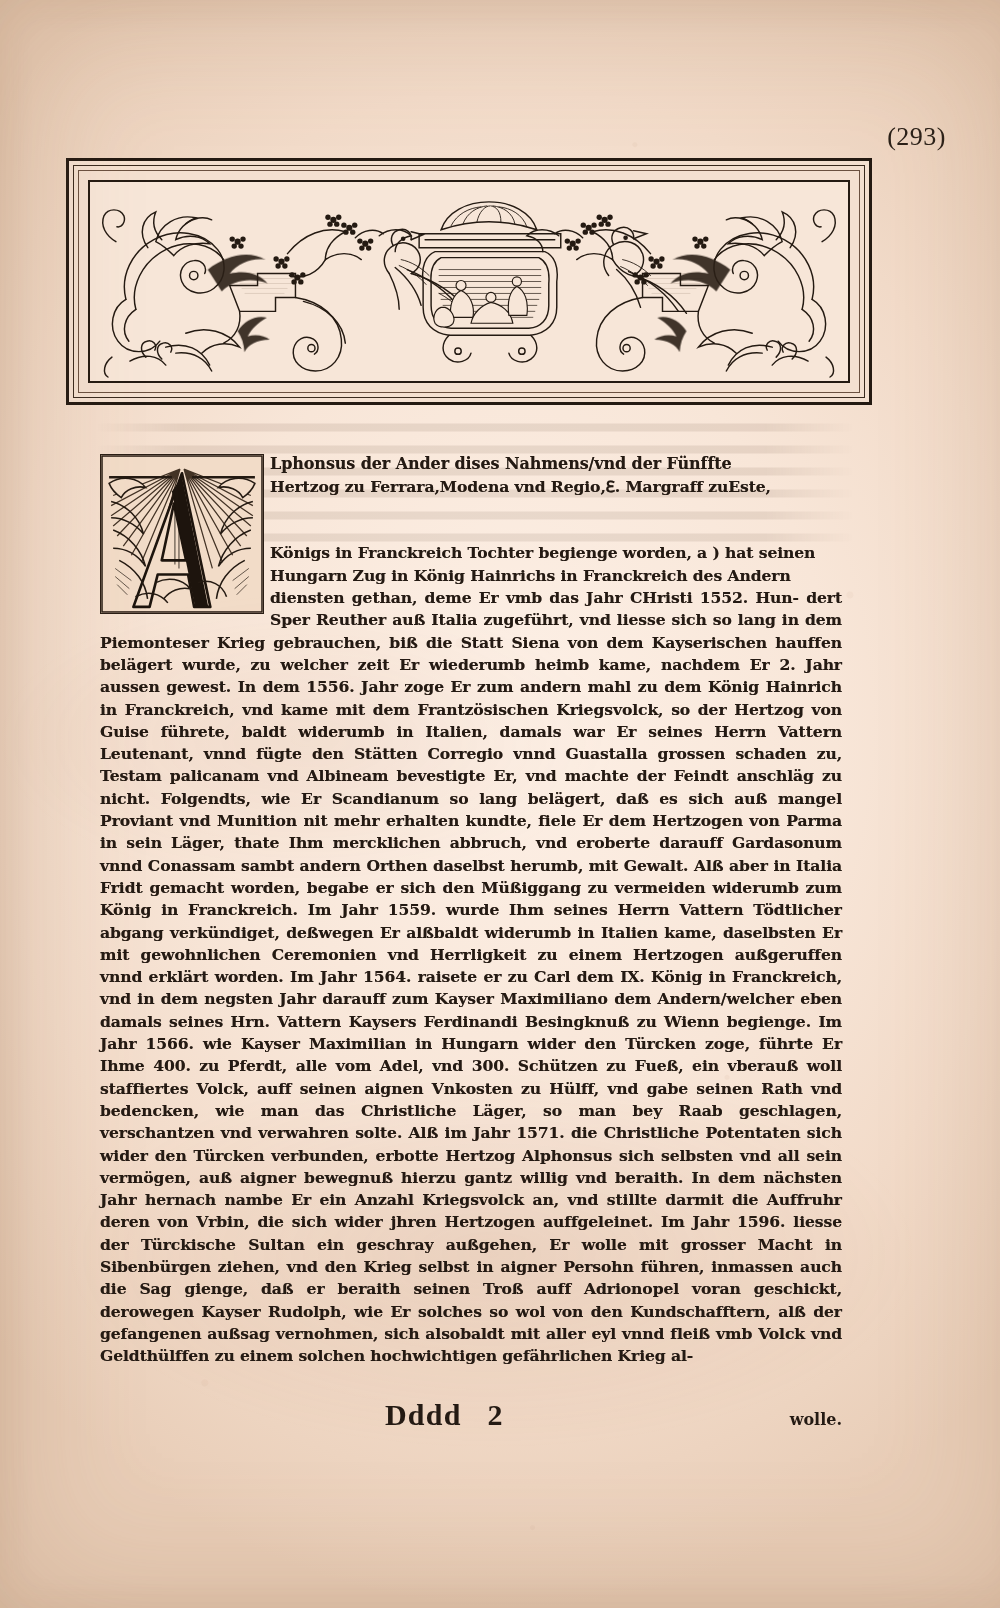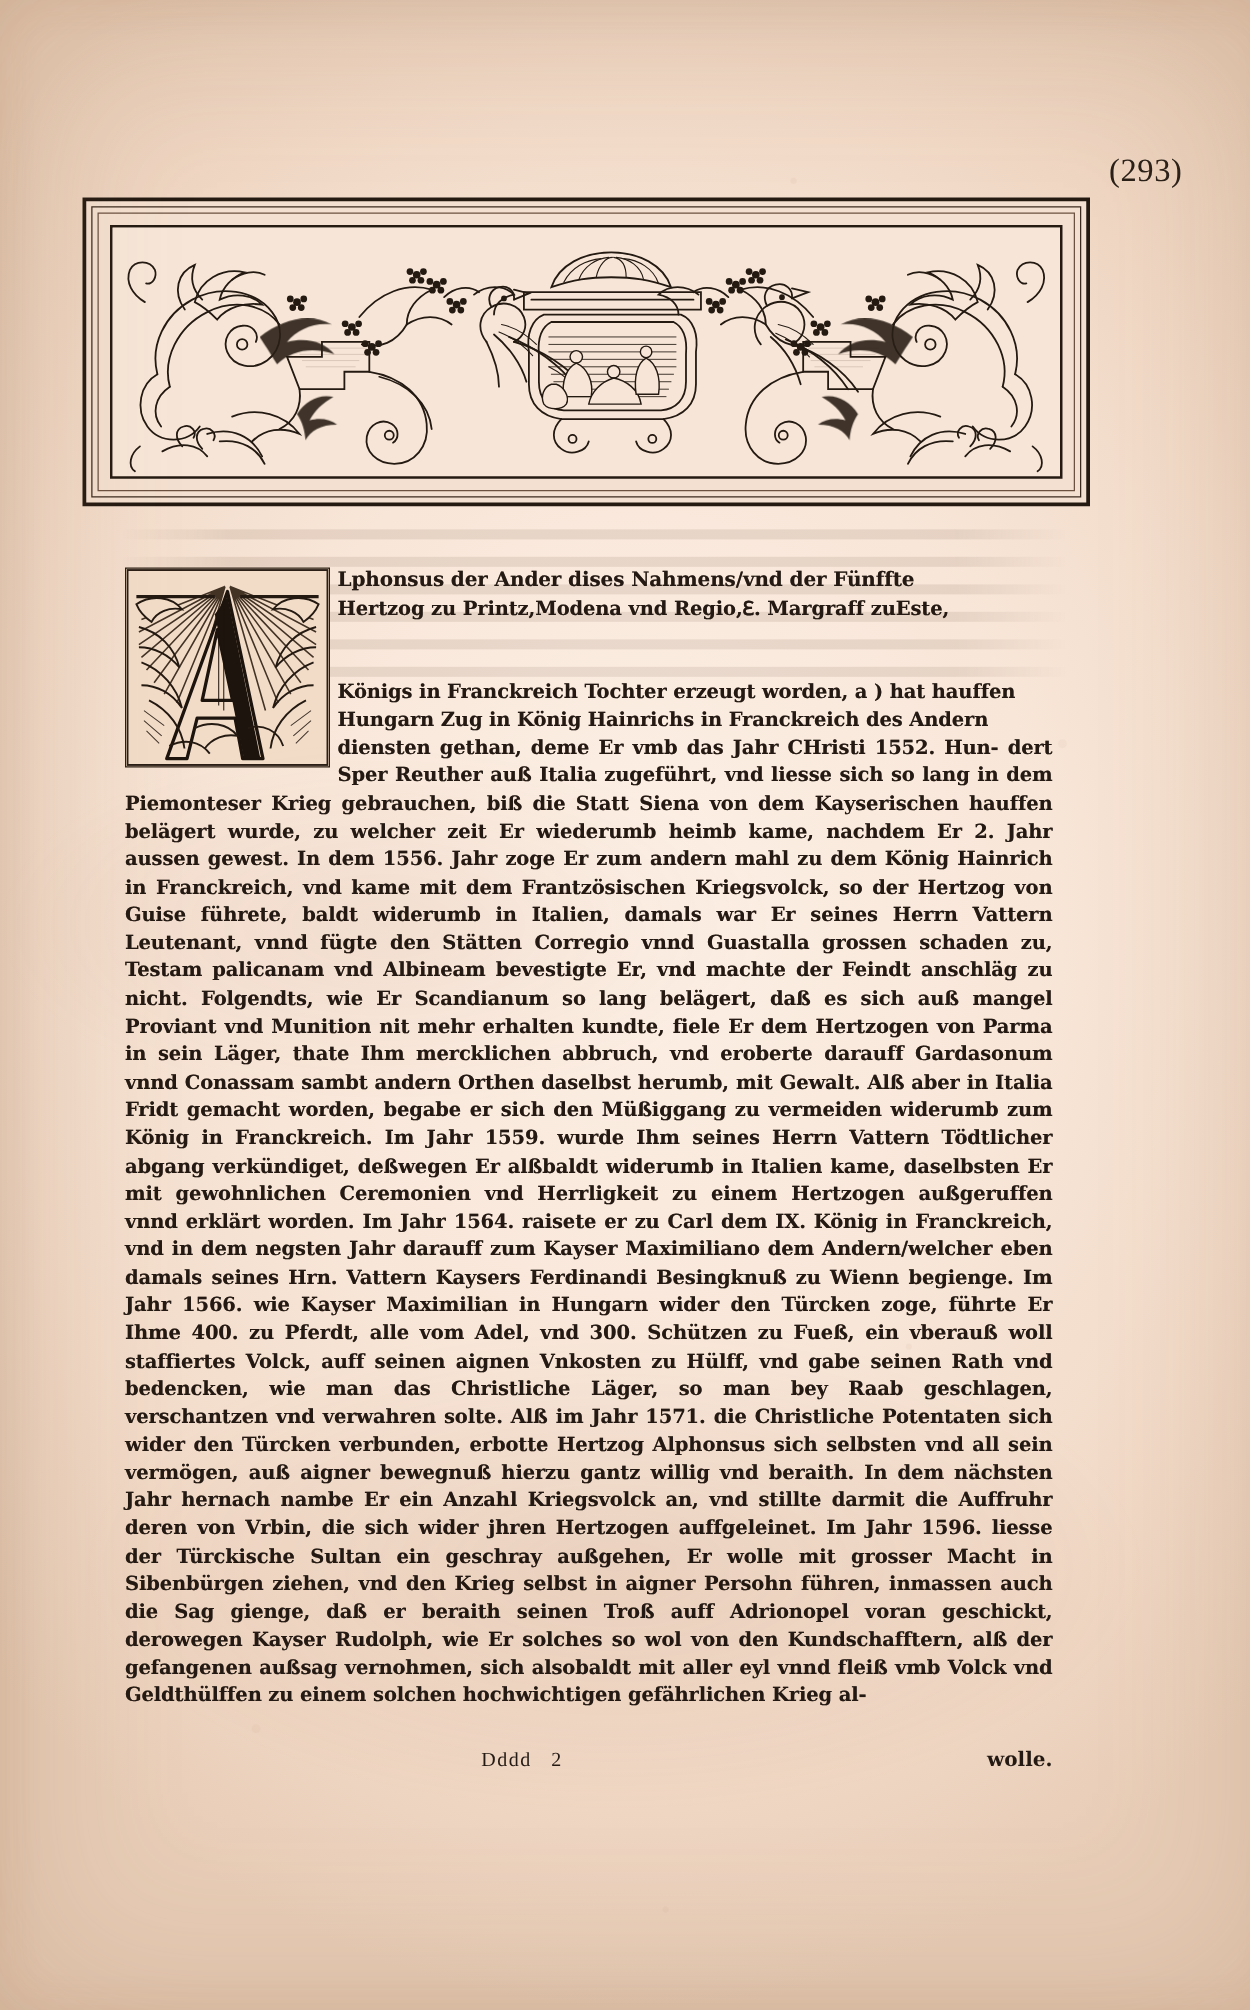--- a/index.html
+++ b/index.html
@@ -144,23 +144,24 @@
     position: absolute;
     left: 100px; top: 1398px;
     width: 742px;
     display: flex;
     align-items: baseline;
     font-family: "Liberation Serif", serif;
     color: #241a13;
   }
   #footline .sig {
     margin: 0 auto 0 285px;
-    font-size: 16px;
+    font-size: 30px;
     letter-spacing: 1.2px;
     white-space: pre;
+    font-weight: bold;
   }
   #footline .catchword {
     margin-left: auto;
     font-family: "DejaVu Serif", serif;
     font-weight: 600;
     font-size: 16px;
   }
 
   
   #inkwash {
@@ -416,24 +417,24 @@
             <path d="M14 112 L30 124 M14 120 L28 132 M16 128 L26 138"></path>
             <path d="M146 112 L130 124 M146 120 L132 132 M144 128 L134 138"></path>
           </g>
           <rect x="1" y="1" width="158" height="154" fill="none" stroke="#2a1e15" stroke-width="1.5"></rect>
         </svg>
       </div>
     </div>
 
     <div class="para">
       <span class="lead">Lphonsus der Ander dises Nahmens/vnd der Fünffte</span><br>
-      <span>Hertzog zu Printz,Modena vnd Regio,ℇ. Margraff zuEste,</span><br>
+      <span>Hertzog zu Ferrara,Modena vnd Regio,ℇ. Margraff zuEste,</span><br>
       <br>
       <br>
-      <span>Königs in Franckreich Tochter erzeugt worden, a ) hat hauffen</span><br>
+      <span>Königs in Franckreich Tochter begienge worden, a ) hat seinen</span><br>
       <span>Hungarn Zug in König Hainrichs in Franckreich des Andern</span><br>
       <span>diensten gethan, deme Er vmb das Jahr CHristi 1552. Hun-</span>
       <span>dert Sper Reuther auß Italia zugeführt, vnd liesse sich so lang in dem Piemonteser Krieg gebrauchen, biß die Statt Siena von dem Kayserischen hauffen belägert wurde, zu welcher zeit Er wiederumb heimb kame, nachdem Er 2. Jahr aussen gewest.    In dem 1556. Jahr zoge Er zum andern mahl zu dem König Hainrich in Franckreich, vnd kame mit dem Frantzösischen Kriegsvolck, so der Hertzog von Guise führete, baldt widerumb in Italien, damals war Er seines Herrn Vattern Leutenant, vnnd fügte den Stätten Corregio vnnd Guastalla grossen schaden zu, Testam palicanam vnd Albineam bevestigte Er, vnd machte der Feindt anschläg zu nicht.    Folgendts, wie Er Scandianum so lang belägert, daß es sich auß mangel Proviant vnd Munition nit mehr erhalten kundte, fiele Er dem Hertzogen von Parma in sein Läger, thate Ihm mercklichen abbruch, vnd eroberte darauff Gardasonum vnnd Conassam sambt andern Orthen daselbst herumb, mit Gewalt.    Alß aber in Italia Fridt gemacht worden, begabe er sich den Müßiggang zu vermeiden widerumb zum König in Franckreich.    Im Jahr 1559. wurde Ihm seines Herrn Vattern Tödtlicher abgang verkündiget, deßwegen Er alßbaldt widerumb in Italien kame, daselbsten Er mit gewohnlichen Ceremonien vnd Herrligkeit zu einem Hertzogen außgeruffen vnnd erklärt worden.    Im Jahr 1564. raisete er zu Carl dem IX. König in Franckreich, vnd in dem negsten Jahr darauff zum Kayser Maximiliano dem Andern/welcher eben damals seines Hrn. Vattern Kaysers Ferdinandi Besingknuß zu Wienn begienge.    Im Jahr 1566. wie Kayser Maximilian in Hungarn wider den Türcken zoge, führte Er Ihme 400. zu Pferdt, alle vom Adel, vnd 300. Schützen zu Fueß, ein vberauß woll staffiertes Volck, auff seinen aignen Vnkosten zu Hülff, vnd gabe seinen Rath vnd bedencken, wie man das Christliche Läger, so man bey Raab geschlagen, verschantzen vnd verwahren solte.    Alß im Jahr 1571. die Christliche Potentaten sich wider den Türcken verbunden, erbotte Hertzog Alphonsus sich selbsten vnd all sein vermögen, auß aigner bewegnuß hierzu gantz willig vnd beraith.    In dem nächsten Jahr hernach nambe Er ein Anzahl Kriegsvolck an, vnd stillte darmit die Auffruhr deren von Vrbin, die sich wider jhren Hertzogen auffgeleinet.    Im Jahr 1596. liesse der Türckische Sultan ein geschray außgehen, Er wolle mit grosser Macht in Sibenbürgen ziehen, vnd den Krieg selbst in aigner Persohn führen, inmassen auch die Sag gienge, daß er beraith seinen Troß auff Adrionopel voran geschickt, derowegen Kayser Rudolph, wie Er solches so wol von den Kundschafftern, alß der gefangenen außsag vernohmen, sich alsobaldt mit aller eyl vnnd fleiß vmb Volck vnd Geldthülffen zu einem solchen hochwichtigen gefährlichen Krieg al-</span>
     </div>
   </div>
 
   <div id="footline">
     <span class="sig">Dddd   2</span>
     <span class="catchword">wolle.</span>
   </div>

